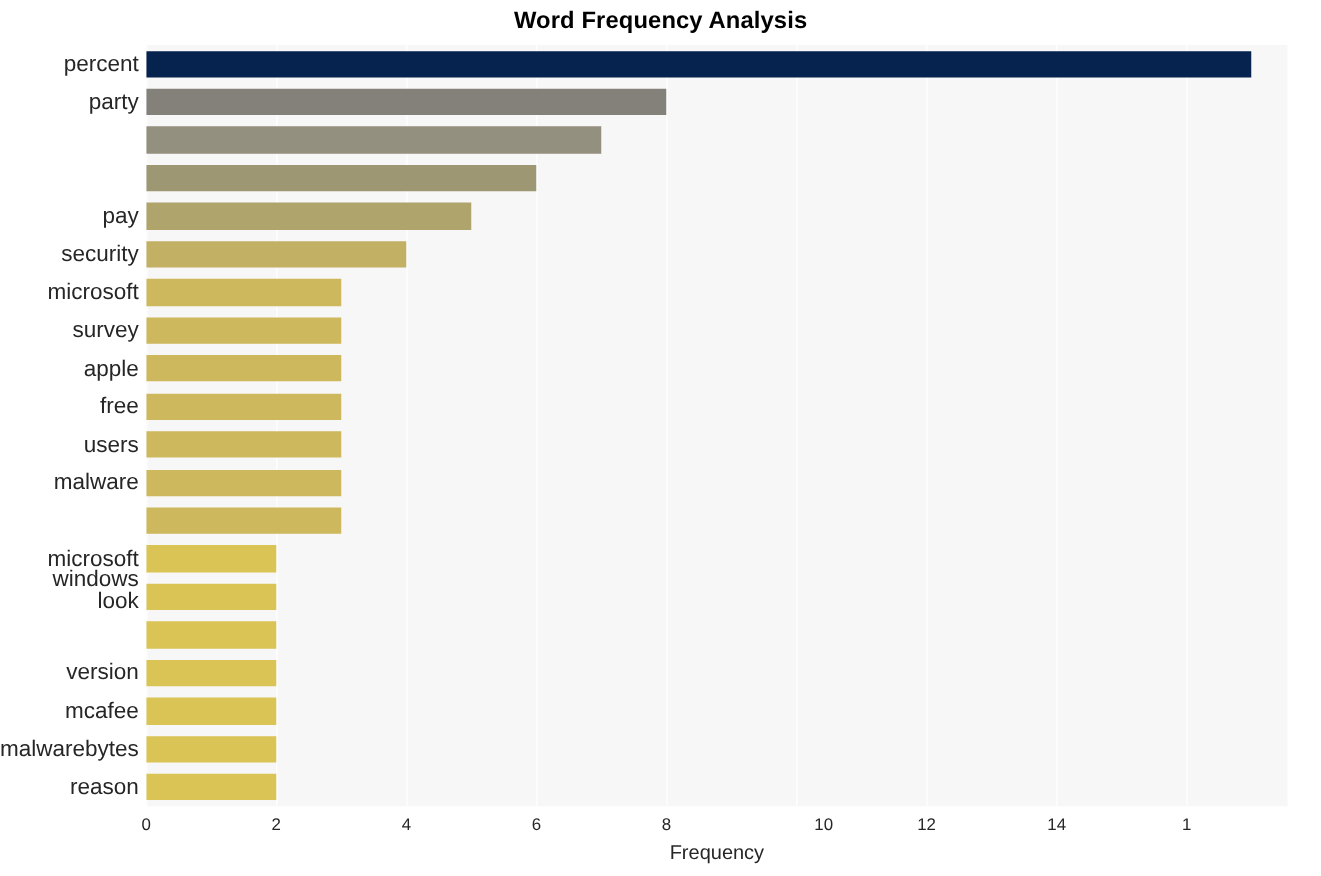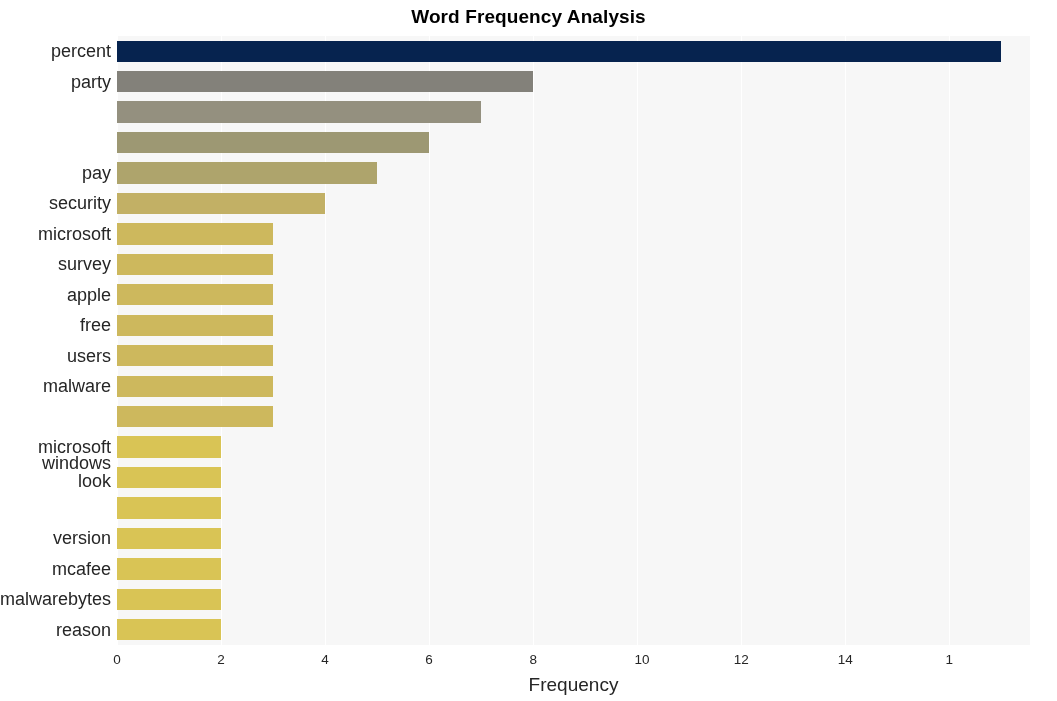--- a/index.html
+++ b/index.html
@@ -109,21 +109,21 @@
     color: #262626;
     white-space: nowrap;
   }
 
   #x-axis-label {
     position: absolute;
     left: 117px;
     top: 674px;
     width: 913px;
     text-align: center;
-    font-size: 19px;
+    font-size: 16px;
     color: #262626;
   }
 </style>
 </head>
 <body>
 
 <div id="figure">
 
   <div id="chart-title">Word Frequency Analysis</div>
 
@@ -256,21 +256,21 @@
         <div class="ytick-text">reason</div>
       </div>
     </div>
 
   <div id="x-tick-layer">
       <div class="xtick-text" style="left: 117px;">0</div>
       <div class="xtick-text" style="left: 221.046px;">2</div>
       <div class="xtick-text" style="left: 325.091px;">4</div>
       <div class="xtick-text" style="left: 429.137px;">6</div>
       <div class="xtick-text" style="left: 533.182px;">8</div>
-      <div class="xtick-text" style="left: 642px;">10</div>
+      <div class="xtick-text" style="left: 659px;">10</div>
       <div class="xtick-text" style="left: 741.274px;">12</div>
       <div class="xtick-text" style="left: 845.319px;">14</div>
       <div class="xtick-text" style="left: 949.365px;">1</div>
     </div>
 
   <div id="x-axis-label">Frequency</div>
 
 </div>
 
 </body></html>

